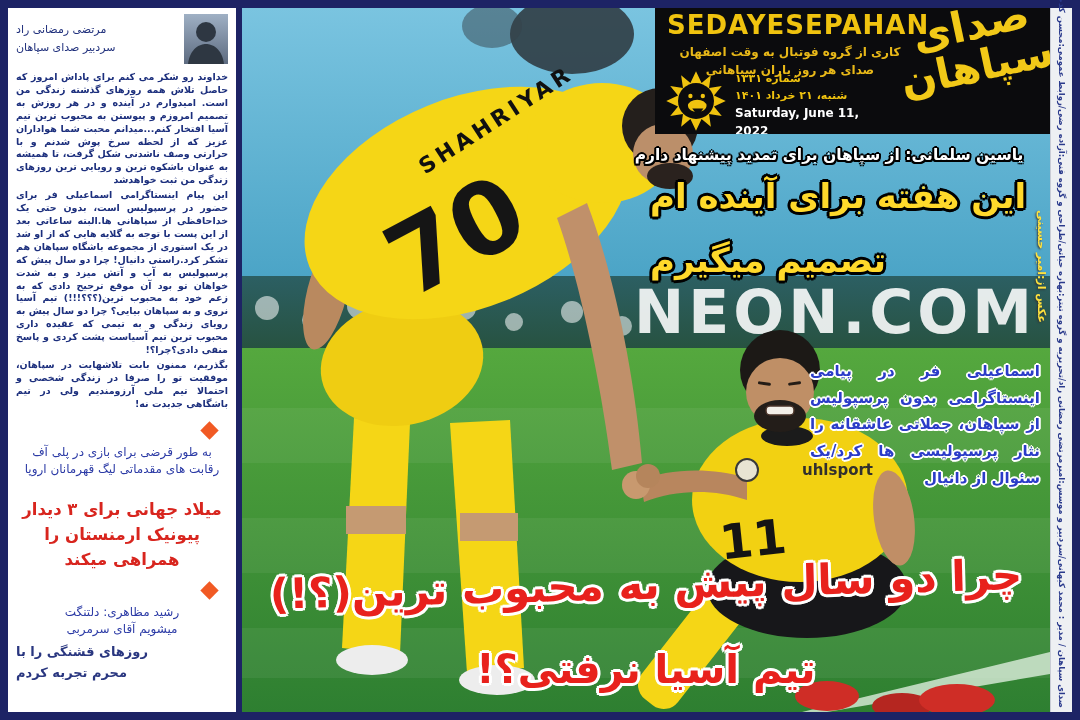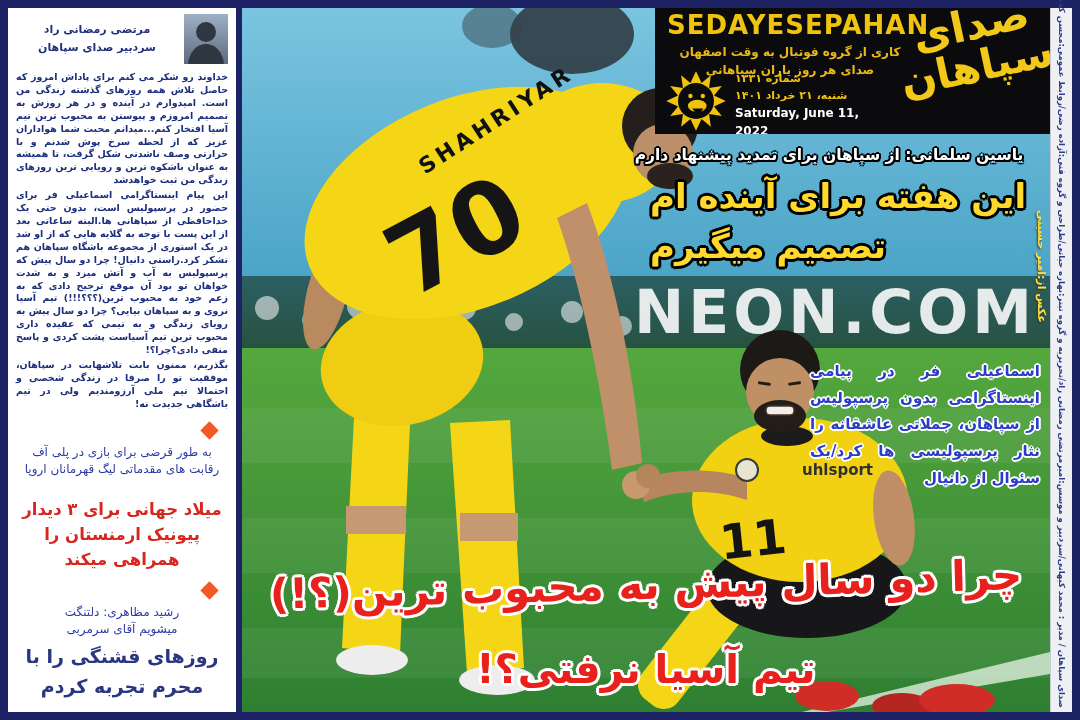--- a/index.html
+++ b/index.html
@@ -4,28 +4,28 @@
 <style>
   *{box-sizing:border-box;margin:0;padding:0}
   html,body{background:#444}
   #page{position:relative;width:1080px;height:720px;margin:0 auto;background:#1d2365;overflow:hidden;
         font-family:"DejaVu Sans",sans-serif}
   
   .left-col{position:absolute;left:8px;top:8px;width:228px;height:704px;background:#ffffff;
             padding:5px 8px;overflow:hidden;display:flex;flex-direction:column}
   .byline{display:flex;gap:6px;align-items:center;min-height:52px}
   .byline-photo{width:44px;height:50px;flex:none;background:linear-gradient(#9fb0c4,#5d6b80);position:relative;overflow:hidden}
-  .byline-text{flex:1;color:#20307c;font-weight:bold;font-size:11px;line-height:1.6;text-align:center}
+  .byline-text{flex:1;color:#20307c;font-weight:normal;font-size:11px;line-height:1.6;text-align:left}
   .body-text{margin-top:6px;font-size:9.5px;font-weight:bold;color:#1c2f7d;text-align:justify;line-height:1.36}
   .body-text p{margin:0 0 2px 0}
   .sep{width:13px;height:13px;background:#f15a24;transform:rotate(45deg);
        margin:11px 12px 7px auto;flex:none}
   .kicker{color:#2c3ba6;font-size:12px;font-weight:normal;text-align:center;line-height:1.45}
   .headline-red{color:#d8251e;font-size:16.5px;font-weight:bold;text-align:center;line-height:1.5;margin-top:20px}
-  .headline-navy{color:#2a3780;font-size:19px;font-weight:bold;text-align:center;line-height:1.55;margin-top:4px}
+  .headline-navy{color:#2a3780;font-size:13px;font-weight:bold;text-align:left;line-height:1.55;margin-top:4px}
   
   .photo-area{position:absolute;left:242px;top:8px;width:808px;height:704px;background:#58b4d4;overflow:hidden}
   .scene{position:absolute;inset:0;width:100%;height:100%}
   
   .masthead{position:absolute;left:413px;top:0;width:395px;height:126px;background:#0b0b0d;overflow:hidden}
   .mast-latin{position:absolute;left:12px;top:2px;font-size:26px;font-weight:bold;letter-spacing:1px;color:#f0c30f;white-space:nowrap}
   .mast-tag{position:absolute;left:10px;width:250px;text-align:center;color:#e8b818;font-size:12px;font-weight:bold}
   .t1{top:37px}.t2{top:55px}
   .lion{position:absolute;left:8px;top:62px;width:66px;height:62px}
   .mast-issue{position:absolute;left:80px;top:63px;width:160px;text-align:left;color:#f0c30f;
@@ -39,21 +39,21 @@
   .ob3{text-shadow:3px 0 0 #000,-3px 0 0 #000,0 3px 0 #000,0 -3px 0 #000,
        2.2px 2.2px 0 #000,-2.2px 2.2px 0 #000,2.2px -2.2px 0 #000,-2.2px -2.2px 0 #000}
   .ow2{text-shadow:1.8px 0 0 #fff,-1.8px 0 0 #fff,0 1.8px 0 #fff,0 -1.8px 0 #fff,
        1.3px 1.3px 0 #fff,-1.3px 1.3px 0 #fff,1.3px -1.3px 0 #fff,-1.3px -1.3px 0 #fff}
   .ow3{text-shadow:3px 0 0 #fff,-3px 0 0 #fff,0 3px 0 #fff,0 -3px 0 #fff,
        2.2px 2.2px 0 #fff,-2.2px 2.2px 0 #fff,2.2px -2.2px 0 #fff,-2.2px -2.2px 0 #fff}
   .kicker-white{position:absolute;left:368px;top:138px;width:438px;text-align:center;
                 color:#ffffff;font-size:15.5px;font-weight:bold}
   .big-yellow{position:absolute;left:408px;width:400px;text-align:left;color:#ffd92b;
               font-size:34px;font-weight:bold}
-  .l1{top:168px}.l2{top:218px}
+  .l1{top:168px}.l2{top:232px}
   .photo-credit{position:absolute;right:2px;top:95px;height:220px;writing-mode:vertical-rl;
                 color:#ffe23d;font-size:11px;font-weight:bold;text-shadow:1px 1px 2px #333}
   .story-blue{position:absolute;right:10px;top:350px;width:230px;color:#2b3cc8;
               font-size:15px;font-weight:bold;line-height:1.78}
   .story-line{text-align:justify;text-align-last:justify}
   .story-line:last-child{text-align-last:right}
   .red-line{position:absolute;left:0;width:808px;text-align:center;color:#e8211c;font-weight:bold}
   .r1{top:552px;font-size:42px;transform:rotate(-1.5deg)}
   .r2{top:638px;font-size:40px}
   

